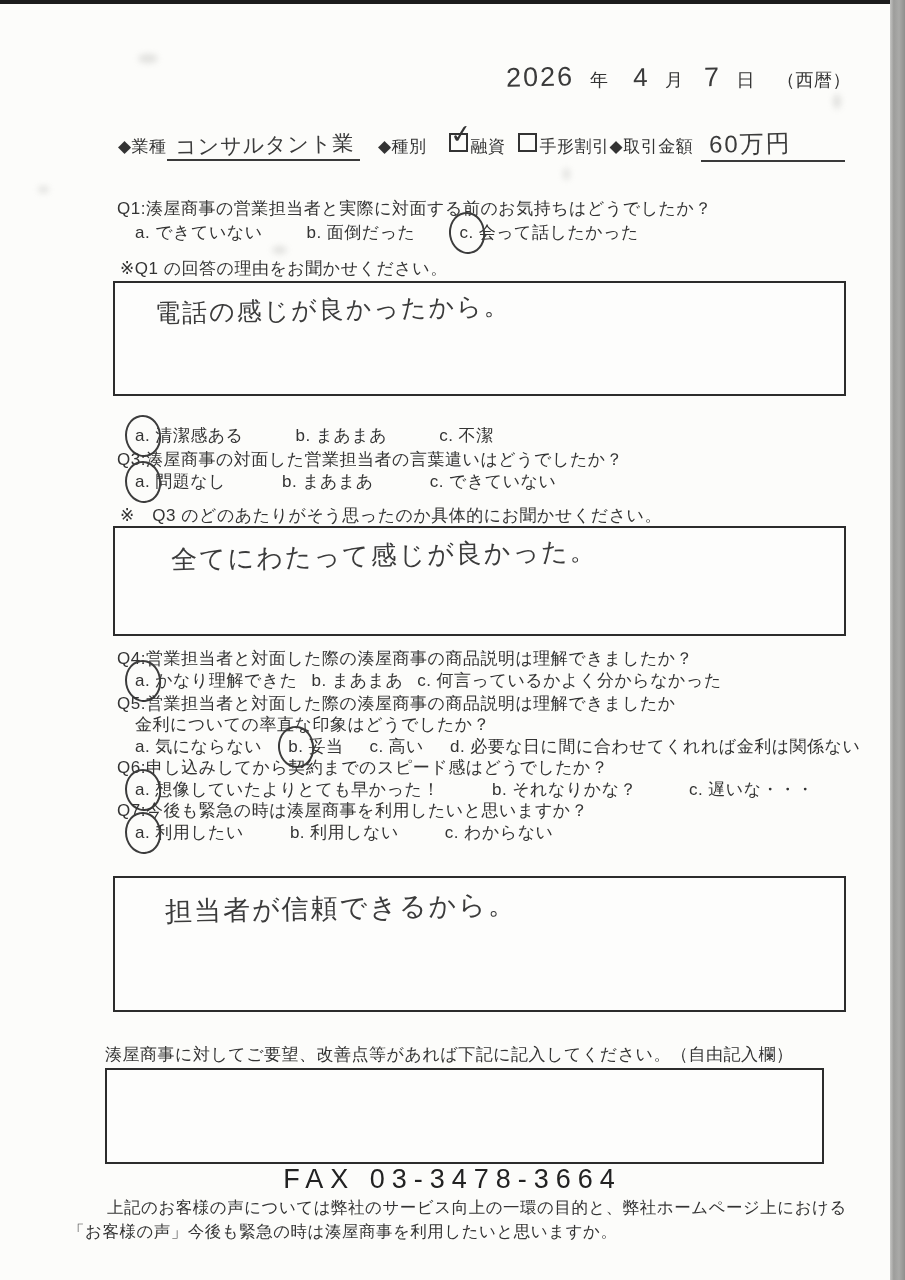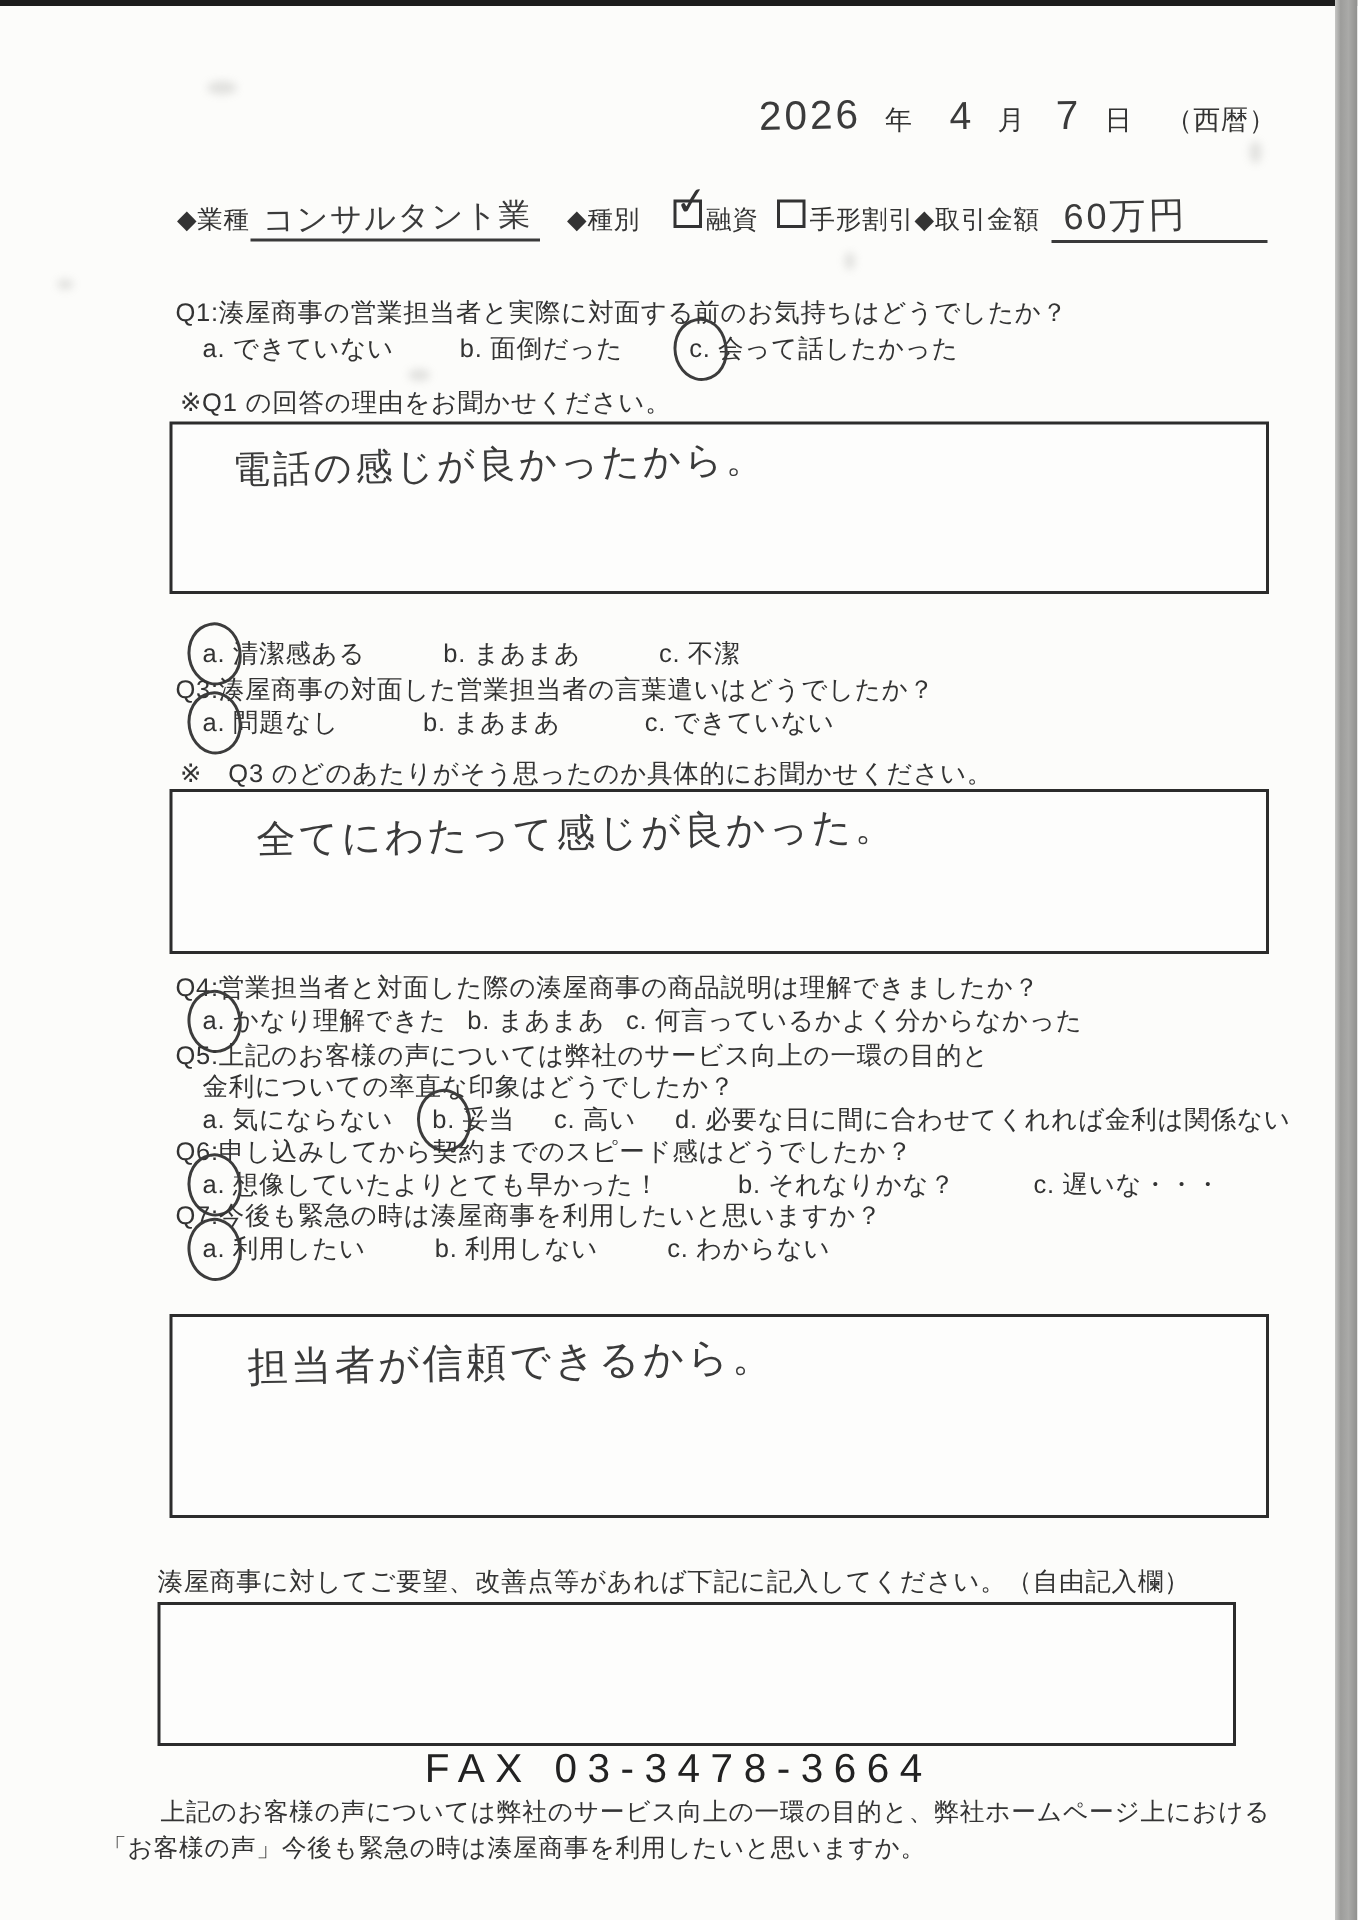--- a/index.html
+++ b/index.html
@@ -163,21 +163,21 @@
         <span class="lbl">まあまあ</span>
       </span>
     <span class="opt">
         <span class="key">c.</span>
         <span class="lbl">何言っているかよく分からなかった</span>
       </span>
   </div>
 
   <div class="abs row ptxt" style="left:117px;top:692px;align-items:center;">
     <span>Q5:</span>
-      <span>上記のお客様の声については弊社のサービス向上の一環の目的と</span>
+      <span>営業担当者と対面した際の湊屋商事の商品説明は理解できましたか</span>
   </div>
   <div class="abs ptxt" style="left:135px;top:713px;">金利についての率直な印象はどうでしたか？</div>
   <div class="abs row ptxt" style="left:135px;top:735px;gap:26px;">
     <span class="opt">
         <span class="key">a.</span>
         <span class="lbl">気にならない</span>
       </span>
     <span class="opt circled">
         <span class="key">b.</span>
         <span class="lbl">妥当</span>

